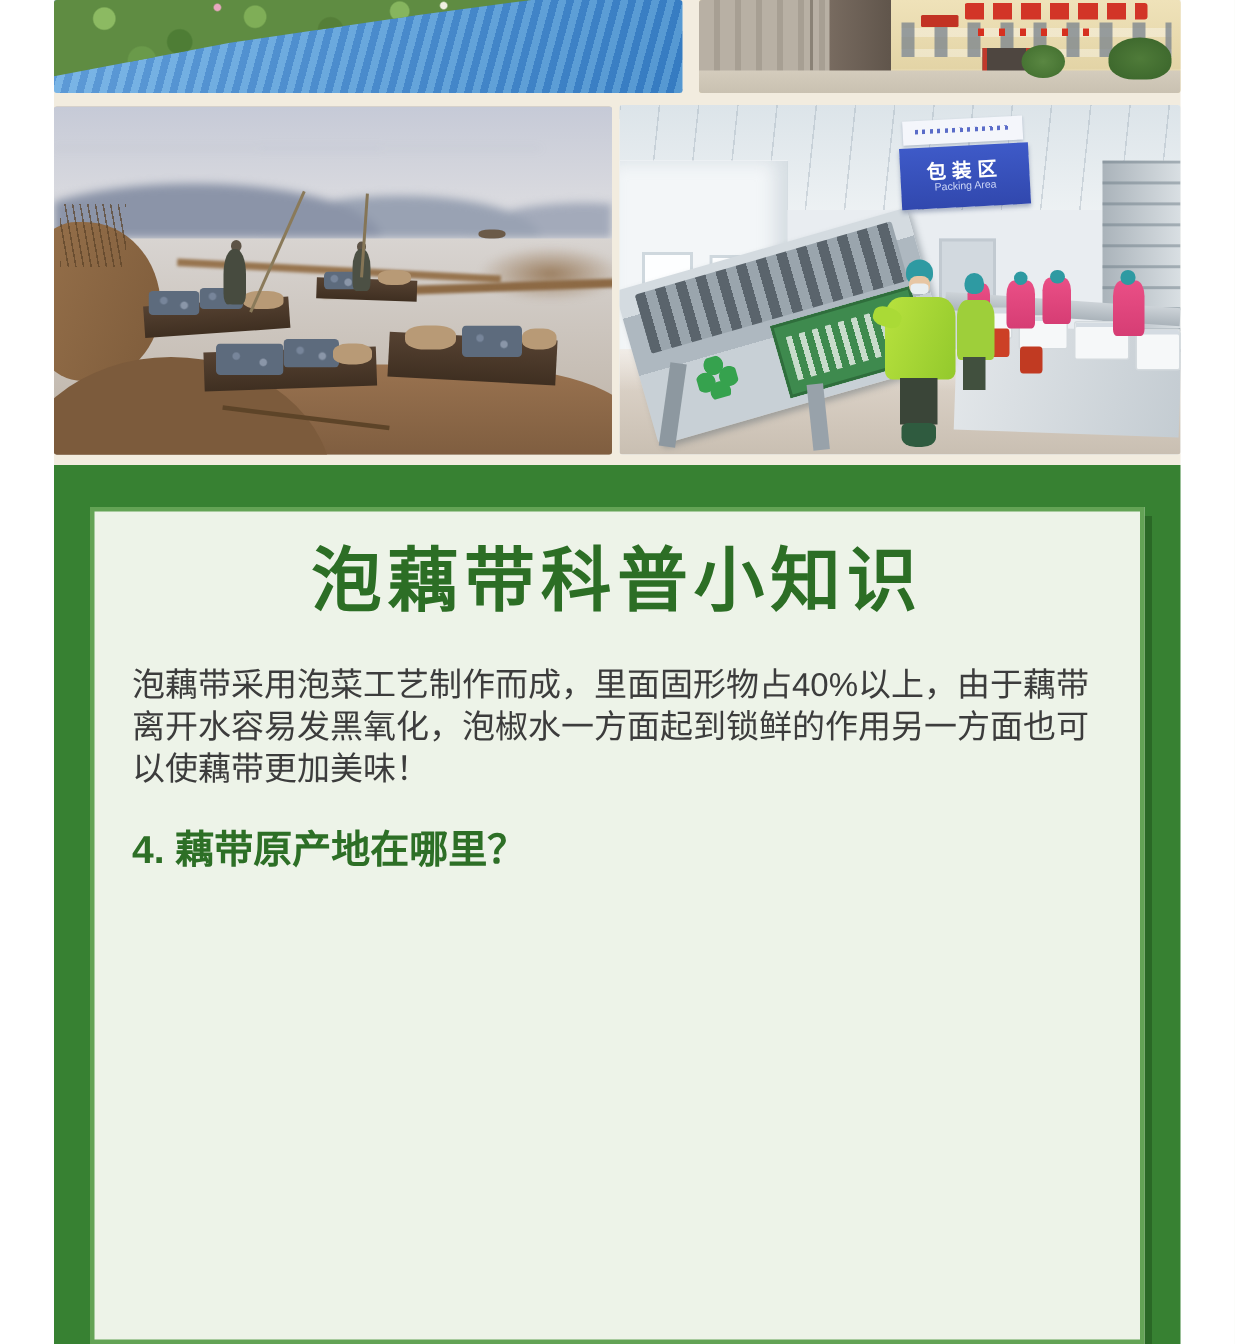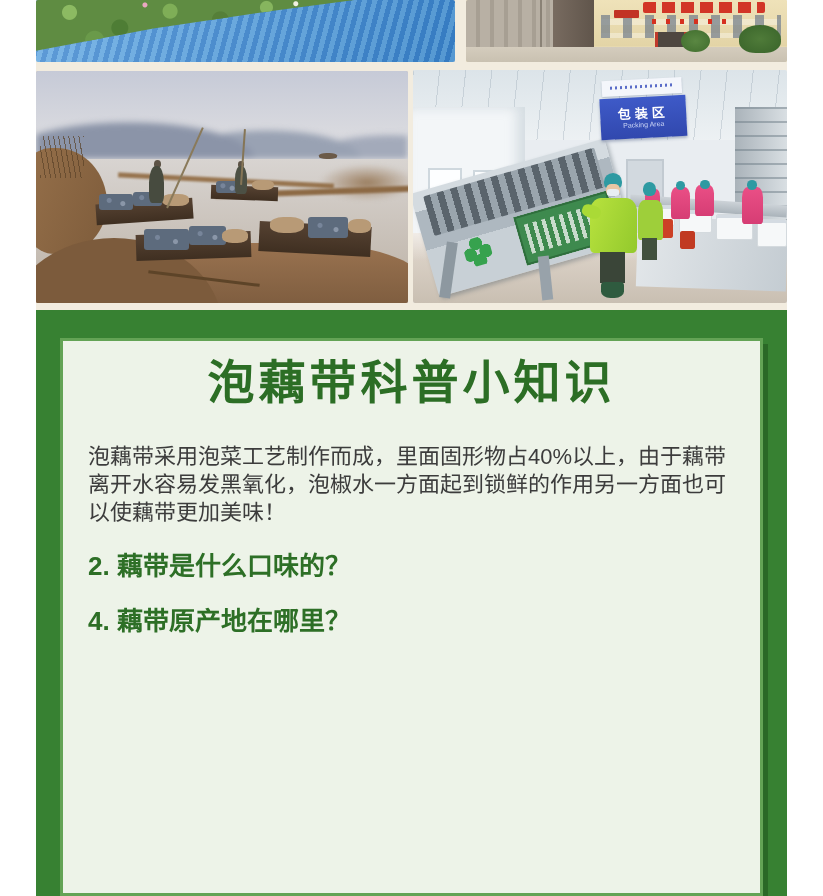--- a/index.html
+++ b/index.html
@@ -160,21 +160,21 @@
     background: repeating-linear-gradient(180deg, rgba(110,125,135,.5) 0 2px, transparent 2px 14px), linear-gradient(90deg,#aab3ba,#d9dfe3); }
   .f-stool { left:66%; top:64%; width:3.6%; height:8%; background:#cc4026; border-radius:15%; }
   .f-stool2 { left:71.5%; top:69%; width:4%; height:8%; background:#c13a22; border-radius:15%; }
 
   
   .kb { position:absolute; left:36px; top:310px; width:751px; height:586px; background:#378132; overflow:hidden; }
   .kb-panel { position:absolute; left:24px; top:28px; width:703px; height:calc(100% - 28px);
     background:#edf3e8; border:3px solid #63a355;
     box-shadow:5px 6px 0 rgba(22,62,18,.38);
     padding:14px 25px 0; }
-  .kb-title { text-align:center; color:#2c6e25; font-size:47px; font-weight:bold; letter-spacing:4px; line-height:64px; margin:0;font-family:Liberation Mono, monospace; }
+  .kb-title { text-align:center; color:#2c6e25; font-size:47px; font-weight:bold; letter-spacing:4px; line-height:64px; margin:0; }
   .kb-section { margin-top:24px; }
   .kb-q { color:#2d6f26; font-size:26px; font-weight:bold; line-height:31px; }
   .kb-a { color:#3c3c3c; font-size:22px; line-height:28px; margin-top:6px; word-break:break-all; }
 </style>
 </head>
 <body>
 
 <div class="page">
 
   <div class="gallery-bg"></div>
@@ -291,21 +291,20 @@
 
   <div class="kb">
     <div class="kb-panel">
       <h2 class="kb-title">泡藕带科普小知识</h2>
 
       <div class="kb-section">
         <div class="kb-a">泡藕带采用泡菜工艺制作而成，里面固形物占40%以上，由于藕带离开水容易发黑氧化，泡椒水一方面起到锁鲜的作用另一方面也可以使藕带更加美味！</div>
       </div>
 
       <div class="kb-section">
-        <div class="kb-q">2. 藕带是什么口味的？</div>
       </div>
 
 
       <div class="kb-section">
         <div class="kb-q">4. 藕带原产地在哪里？</div>
       </div>
     </div>
   </div>
 
 </div>

